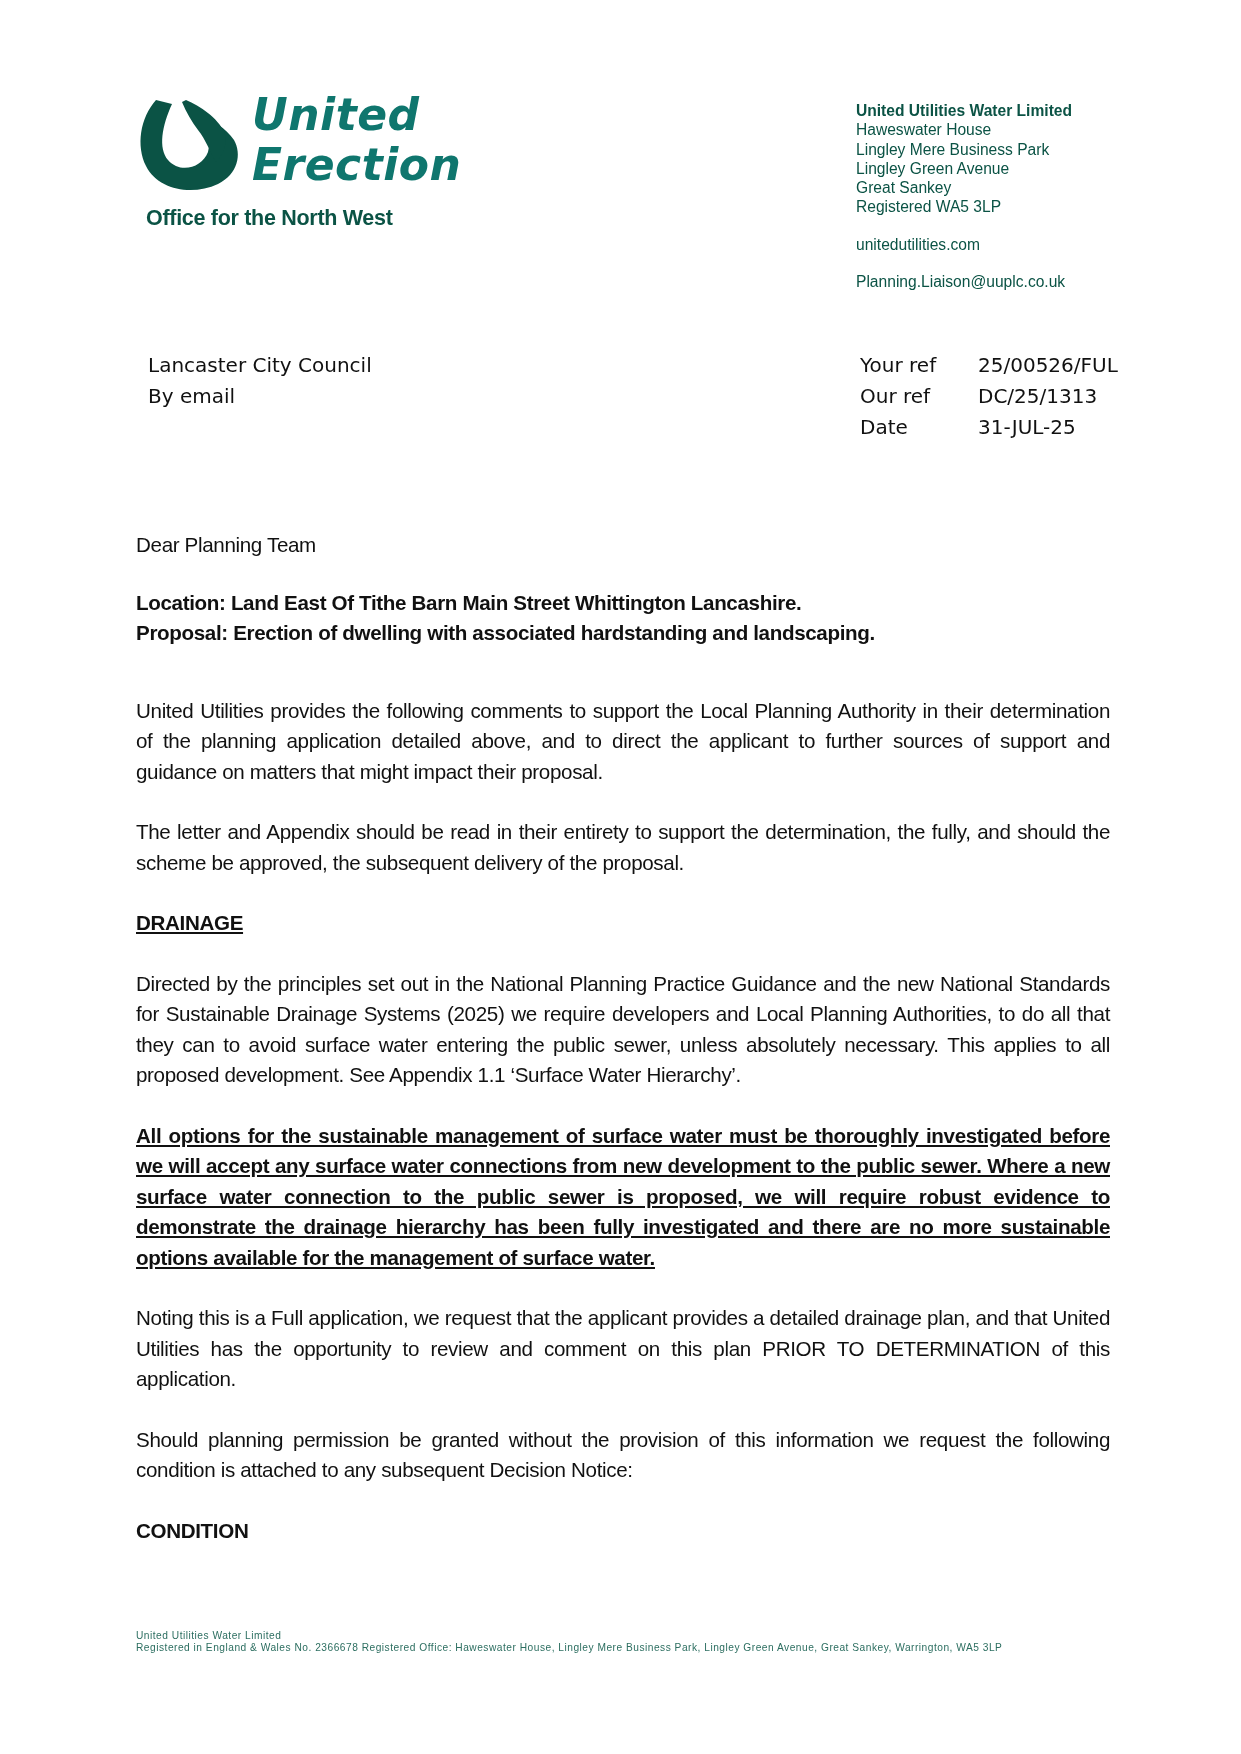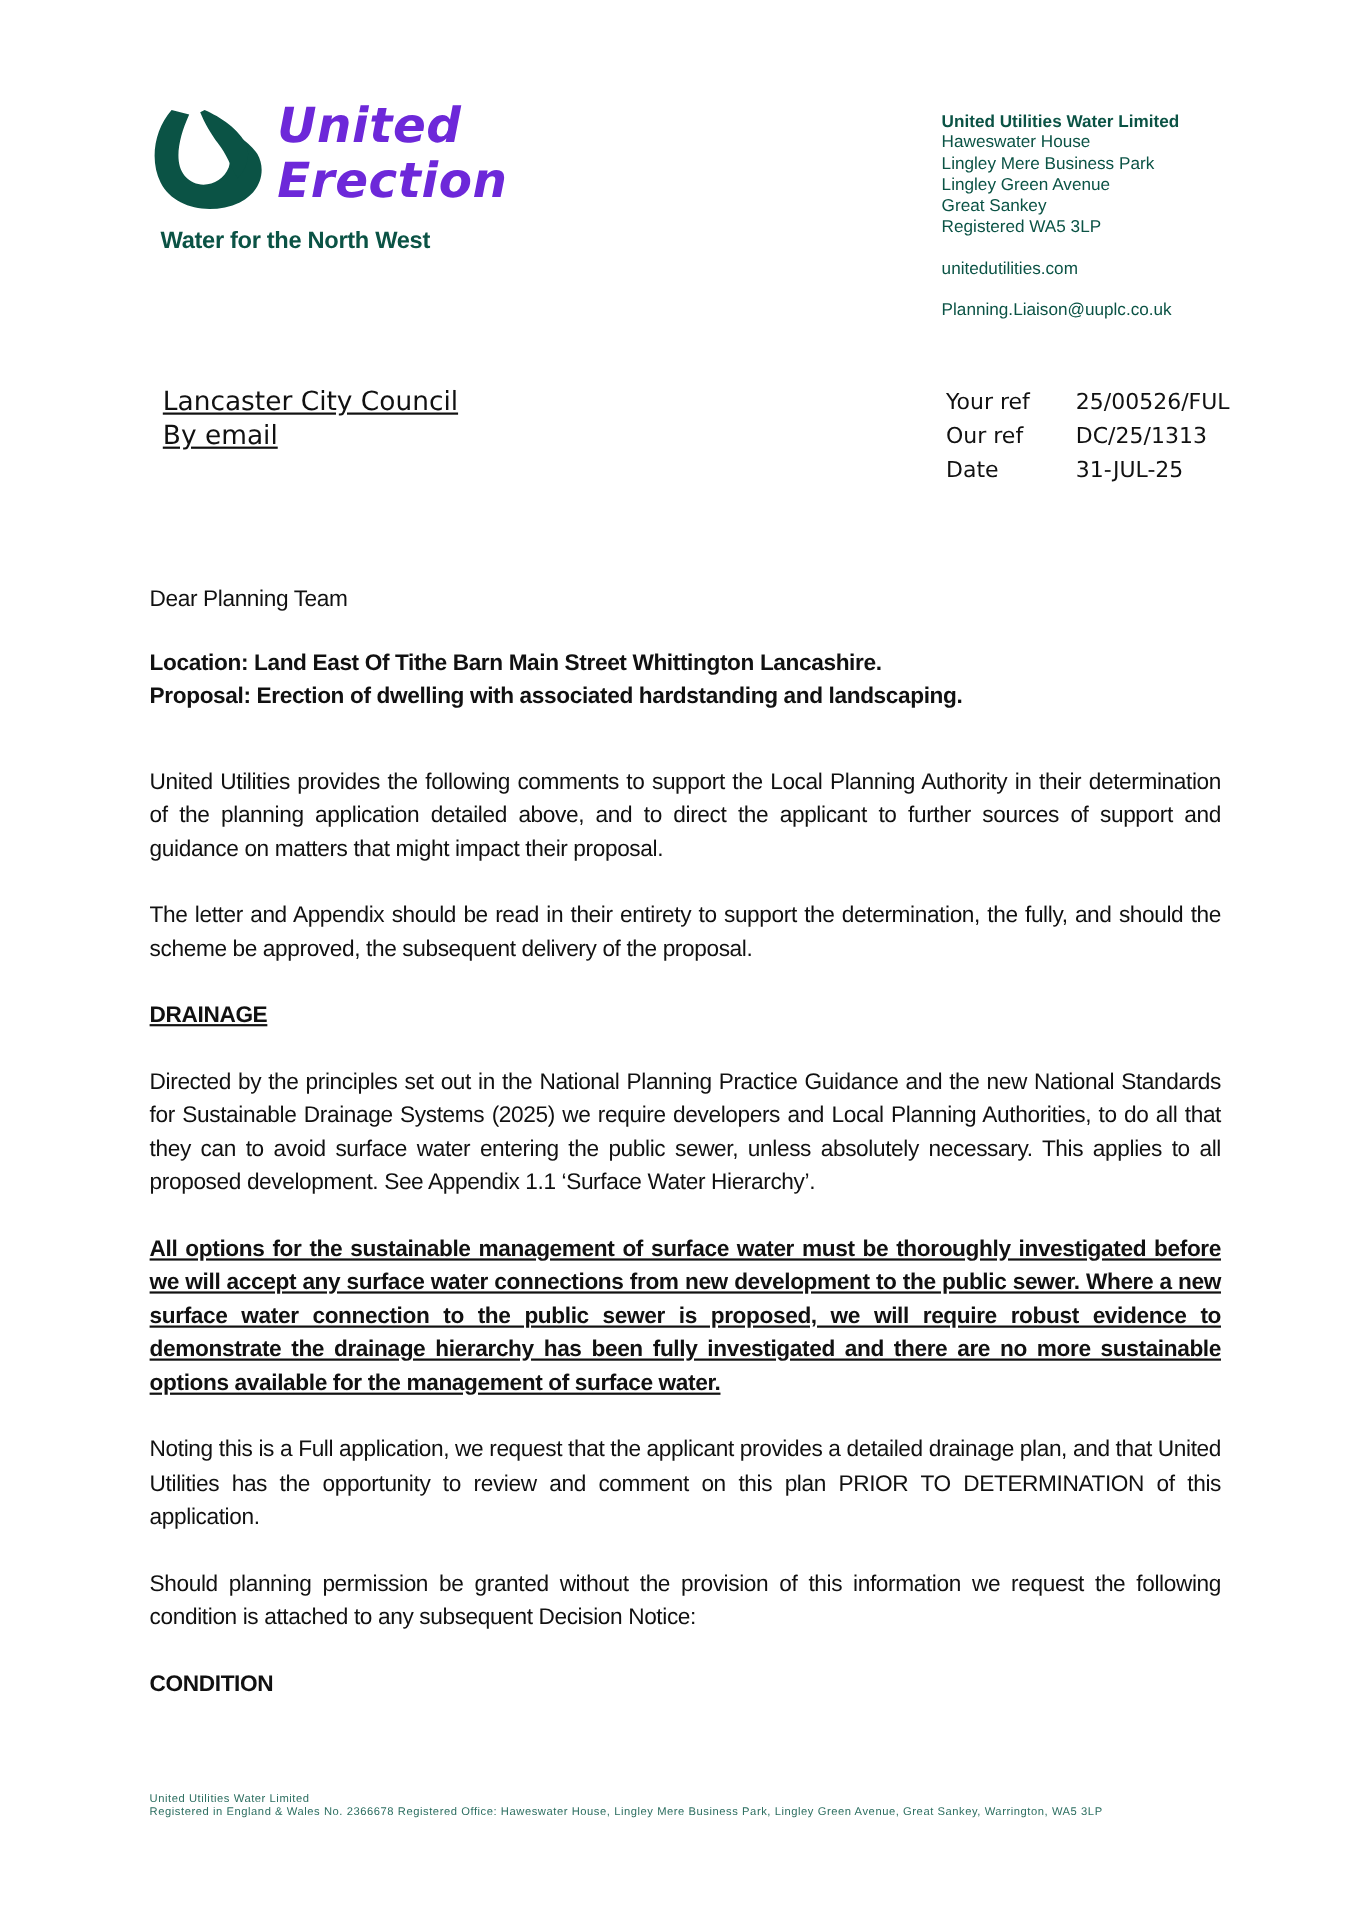--- a/index.html
+++ b/index.html
@@ -5,32 +5,32 @@
   html, body { margin: 0; padding: 0; background: #ffffff; }
   body {
     width: 1241px; height: 1754px; position: relative; overflow: hidden;
     font-family: "Liberation Sans", sans-serif; color: #111;
   }
 
   
   #logo { position: absolute; left: 134px; top: 96px; width: 290px; height: 140px; }
   #logo .mark { position: absolute; left: 0; top: 0; width: 110px; height: 100px; }
   #logo .word { position: absolute; left: 118px; top: -6px; font-family: "DejaVu Sans", sans-serif;
-    font-style: italic; font-weight: bold; font-size: 44px; line-height: 50px; color: #6d28d9; letter-spacing: 0.5px; }
+    font-style: italic; font-weight: bold; font-size: 44px; line-height: 50px; color: #0f766e; letter-spacing: 0.5px; }
   #logo .tagline { position: absolute; left: 12px; top: 110px; font-family: "Liberation Sans", sans-serif;
     font-size: 21.5px; color: #0b5345; font-weight: bold; letter-spacing: -0.3px; white-space: nowrap; }
 
   
   #address { position: absolute; left: 856px; top: 101px; font-size: 15.6px; line-height: 19.3px; color: #0b5345; }
   #address .company { font-weight: bold; }
   #address .web { margin-top: 18px; }
   #address .email { margin-top: 18px; }
 
   
-  #recipient { position: absolute; left: 148px; top: 350px; font-family: "DejaVu Sans", sans-serif; font-size: 24px; line-height: 31px; text-decoration: underline; }
+  #recipient { position: absolute; left: 148px; top: 350px; font-family: "DejaVu Sans", sans-serif; font-size: 20px; line-height: 31px; }
 
   
   #refs { position: absolute; left: 860px; top: 350px; font-family: "DejaVu Sans", sans-serif; font-size: 20px; line-height: 31px; }
   #refs .row { display: flex; }
   #refs .lbl { width: 118px; }
 
   
   #body { position: absolute; left: 136px; top: 530px; width: 974px; font-family: "Liberation Sans", sans-serif;
     font-size: 20.6px; line-height: 30.5px; letter-spacing: -0.35px; }
   #body p { margin: 0 0 30px 0; text-align: justify; }
@@ -49,21 +49,21 @@
 
 <div id="logo">
   <svg class="mark" viewBox="0 0 110 100">
     <path d="M22 4 C6 22 2 50 12 70 C24 94 58 100 84 88 C104 78 108 58 100 44 C92 32 78 24 64 18 L62 22 C72 30 78 42 74 56 C68 72 46 78 34 64 C24 52 28 30 38 8 Z" fill="#0b5345"></path>
     <path d="M48 6 L52 4 C66 10 84 22 90 36 C94 46 90 58 82 66 C76 56 72 44 64 34 C58 26 52 16 48 6 Z" fill="#0b5345"></path>
   </svg>
   <div class="word">
     <div>United</div>
     <div>Erection</div>
   </div>
-  <div class="tagline">Water for the North West</div>
+  <div class="tagline">Office for the North West</div>
 </div>
 
 <div id="address">
   <div class="company">United Utilities Water Limited</div>
   <div>Haweswater House</div>
   <div>Lingley Mere Business Park</div>
   <div>Lingley Green Avenue</div>
   <div>Great Sankey</div>
   <div>Registered WA5 3LP</div>
   <div class="web">unitedutilities.com</div>

